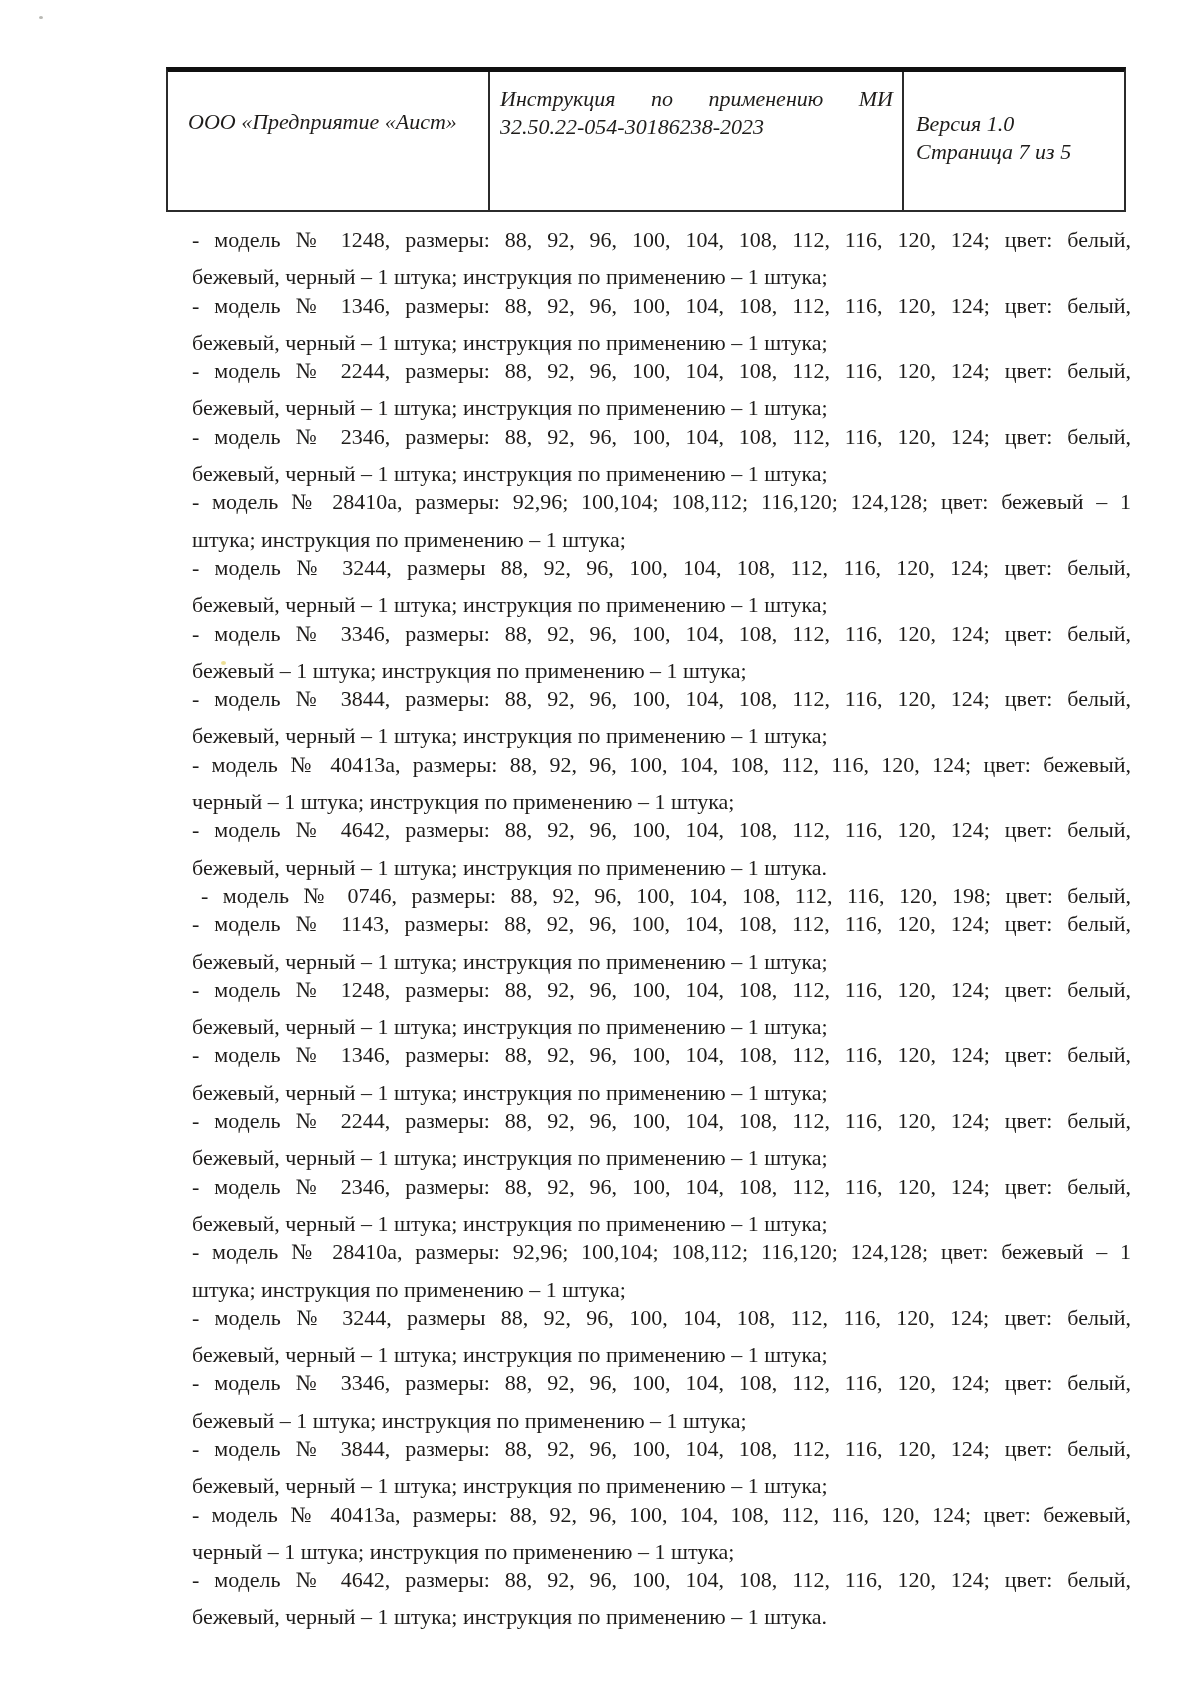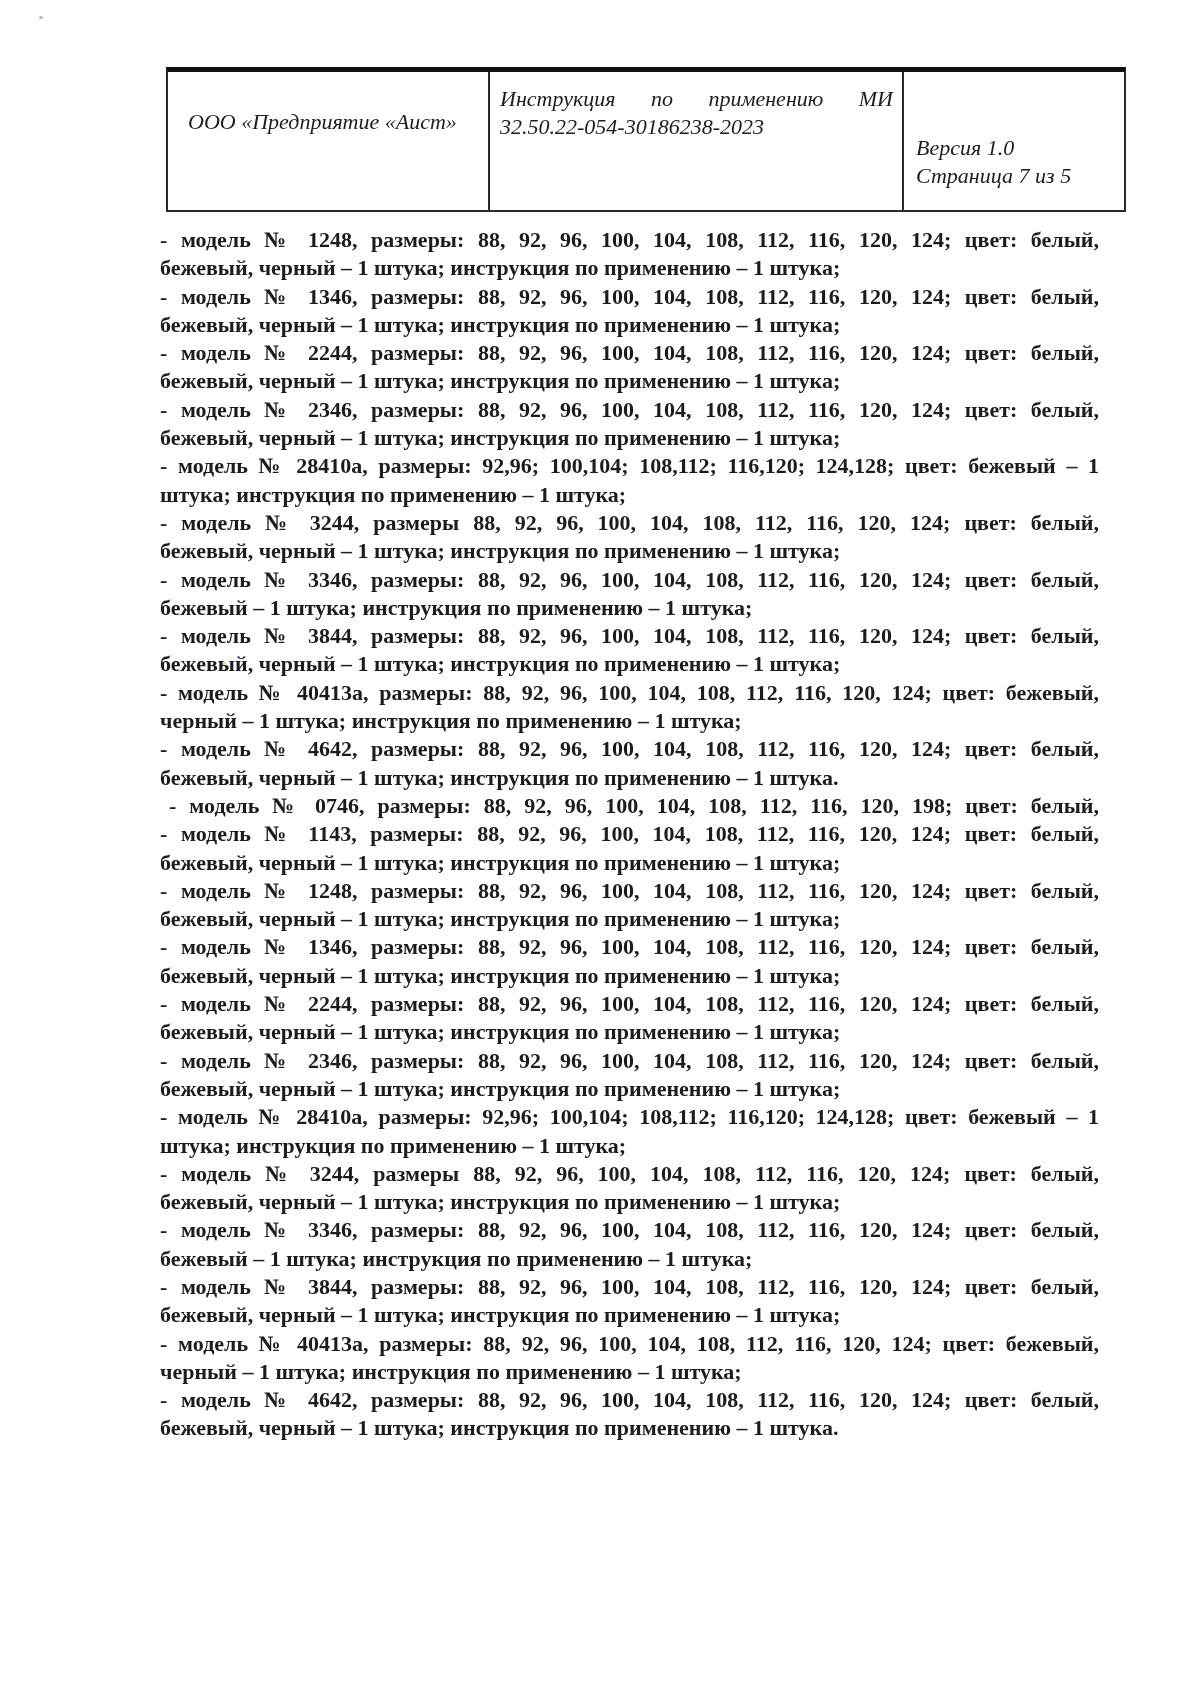--- a/index.html
+++ b/index.html
@@ -35,38 +35,37 @@
     white-space:nowrap;
   }
   .cell-doc{
     border-right:2px solid #2b2b2b;
     padding:13px 9px 0 10px;
   }
   .cell-version{
     padding:13px 4px 20px 12px;
     display:flex;
     flex-direction:column;
-    justify-content:flex-end;
+    justify-content:center;
   }
   .jl{
     text-align:justify;
     text-align-last:justify;
     text-justify:inter-word;
   }
   
   .body-text{
     position:absolute;
-    left:160px;top:226px;
+    left:192px;top:226px;
     width:939px;
     font-size:22px;
     line-height:28.3px;
-    font-weight:bold;
   }
   .line{white-space:normal;}
-  .line.pl{text-align:left;}
+  .line.pl{text-align:left;margin-top:9px;}
   .line.indent{padding-left:9px;}
   
   .speck{position:absolute;border-radius:50%;}
   .speck-1{left:39px;top:16px;width:4px;height:3px;background:#b9b9b4;}
   .speck-2{left:221px;top:661px;width:5px;height:4px;background:#e8d77a;opacity:.8;}
 </style>
 </head>
 <body>
 
 <div class="page">

